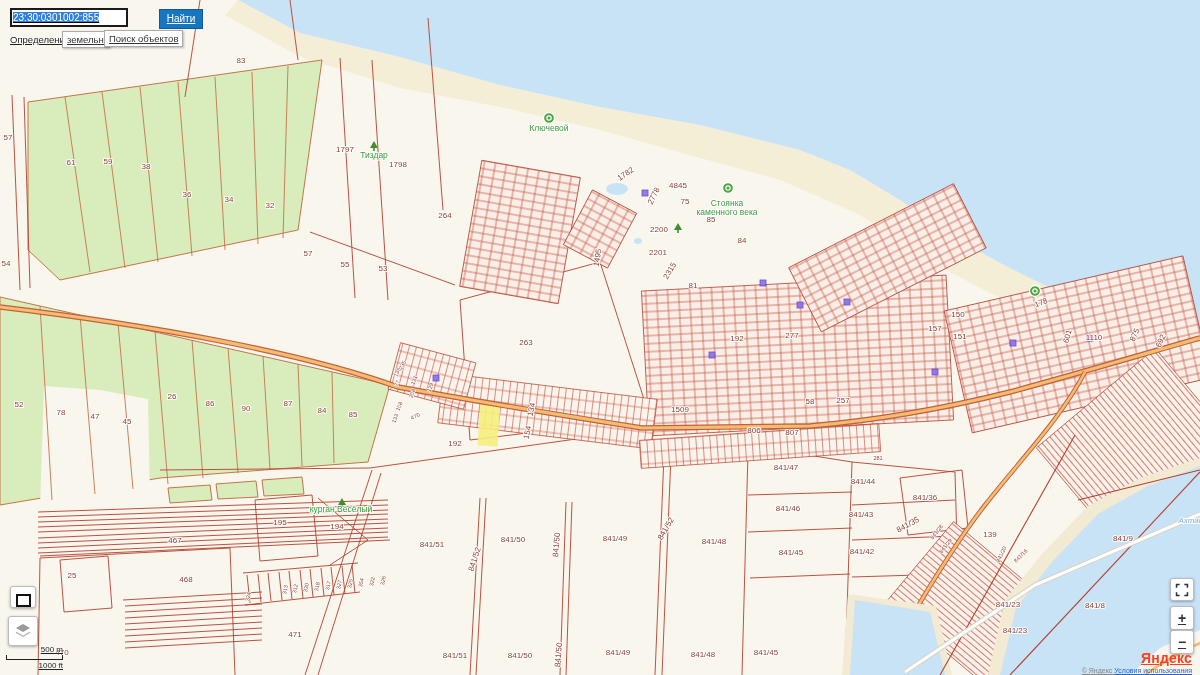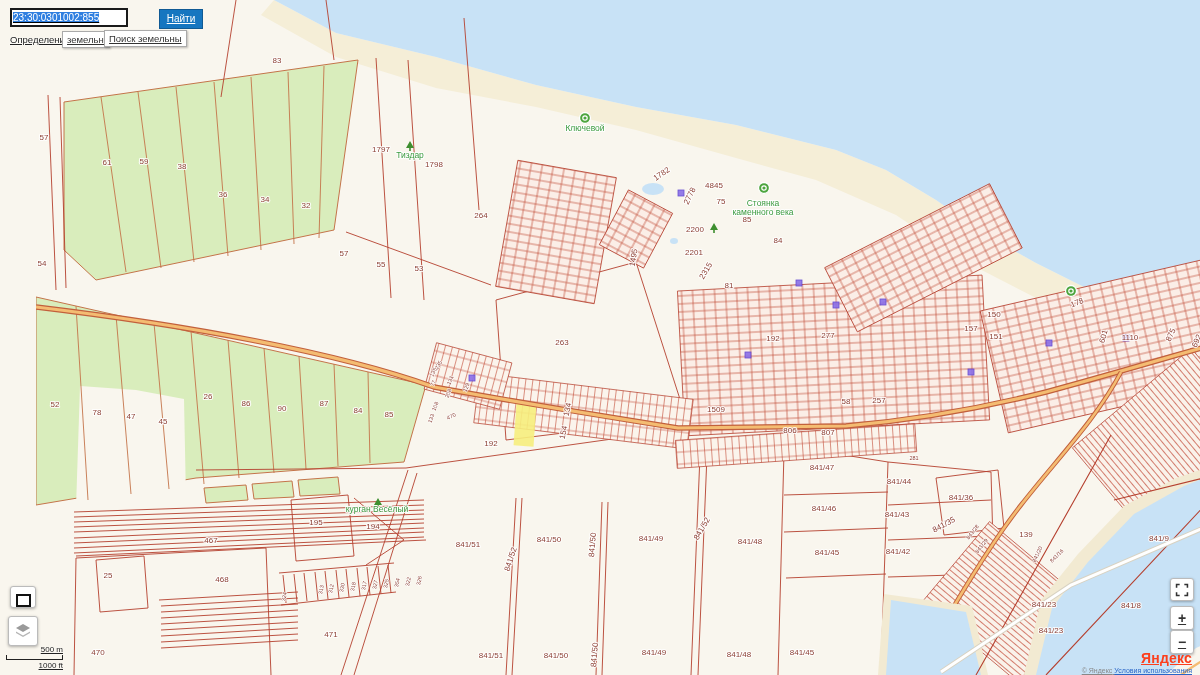--- a/index.html
+++ b/index.html
@@ -1,17 +1,17 @@
 <!DOCTYPE html>
 <html><head>
 <meta charset="utf-8">
 <style>
   html,body{margin:0;padding:0;}
   body{width:1200px;height:675px;overflow:hidden;font-family:"Liberation Sans",sans-serif;background:#f9f6ee;position:relative;}
-  #map-root{position:absolute;inset:0;margin-left:36px;}
+  #map-root{position:absolute;inset:0;}
   svg{display:block;}
   
   text.lbl{font-family:"Liberation Sans",sans-serif;text-anchor:middle;paint-order:stroke;stroke:rgba(255,255,255,.85);stroke-width:2.2px;stroke-linejoin:round;}
   text.num{fill:#8d4136;font-size:8px;}
   text.tiny{fill:#8d4136;font-size:5.5px;stroke-width:1.4px;}
   text.green{fill:#3a9a3f;font-size:8.5px;}
   text.water{fill:#7fb0d6;font-size:8px;font-style:italic;}
   
   .chrome{position:absolute;z-index:10;text-decoration:underline;}
   #search-box{left:10px;top:8px;width:112px;height:15px;background:#fff;border:2px solid #1a1a1a;font-size:10px;line-height:15px;padding:0 1px;white-space:nowrap;overflow:hidden;}
@@ -290,21 +290,21 @@
         <text x="341" y="512" class="lbl green" font-size="7.5">курган Весёлый</text>
         <text x="1193" y="523" class="lbl water">Ахтани</text>
       </g>
 </svg>
 </div>
 
 <div class="chrome" id="search-box"><span class="sel">23:30:0301002:855</span></div>
 <div class="chrome" id="find-btn">Найти</div>
 <div class="chrome" id="def-label">Определение:</div>
 <div class="chrome chip" id="chip-kind">земельны</div>
-<div class="chrome chip" id="chip-search">Поиск земельны</div>
+<div class="chrome chip" id="chip-search">Поиск объектов</div>
 
 <div class="chrome sq-btn" id="tool-btn">
     <span class="g"></span>
   </div>
 <div class="chrome sq-btn" id="layers-btn">
   <svg width="18" height="18" viewBox="0 0 18 18">
     <path d="M9,2 L16,6 L9,10 L2,6 Z" fill="#9a9a9a"></path>
     <path d="M2,9.5 L9,13.5 L16,9.5 L16,11 L9,15 L2,11 Z" fill="#b5b5b5"></path>
   </svg>
 </div>

